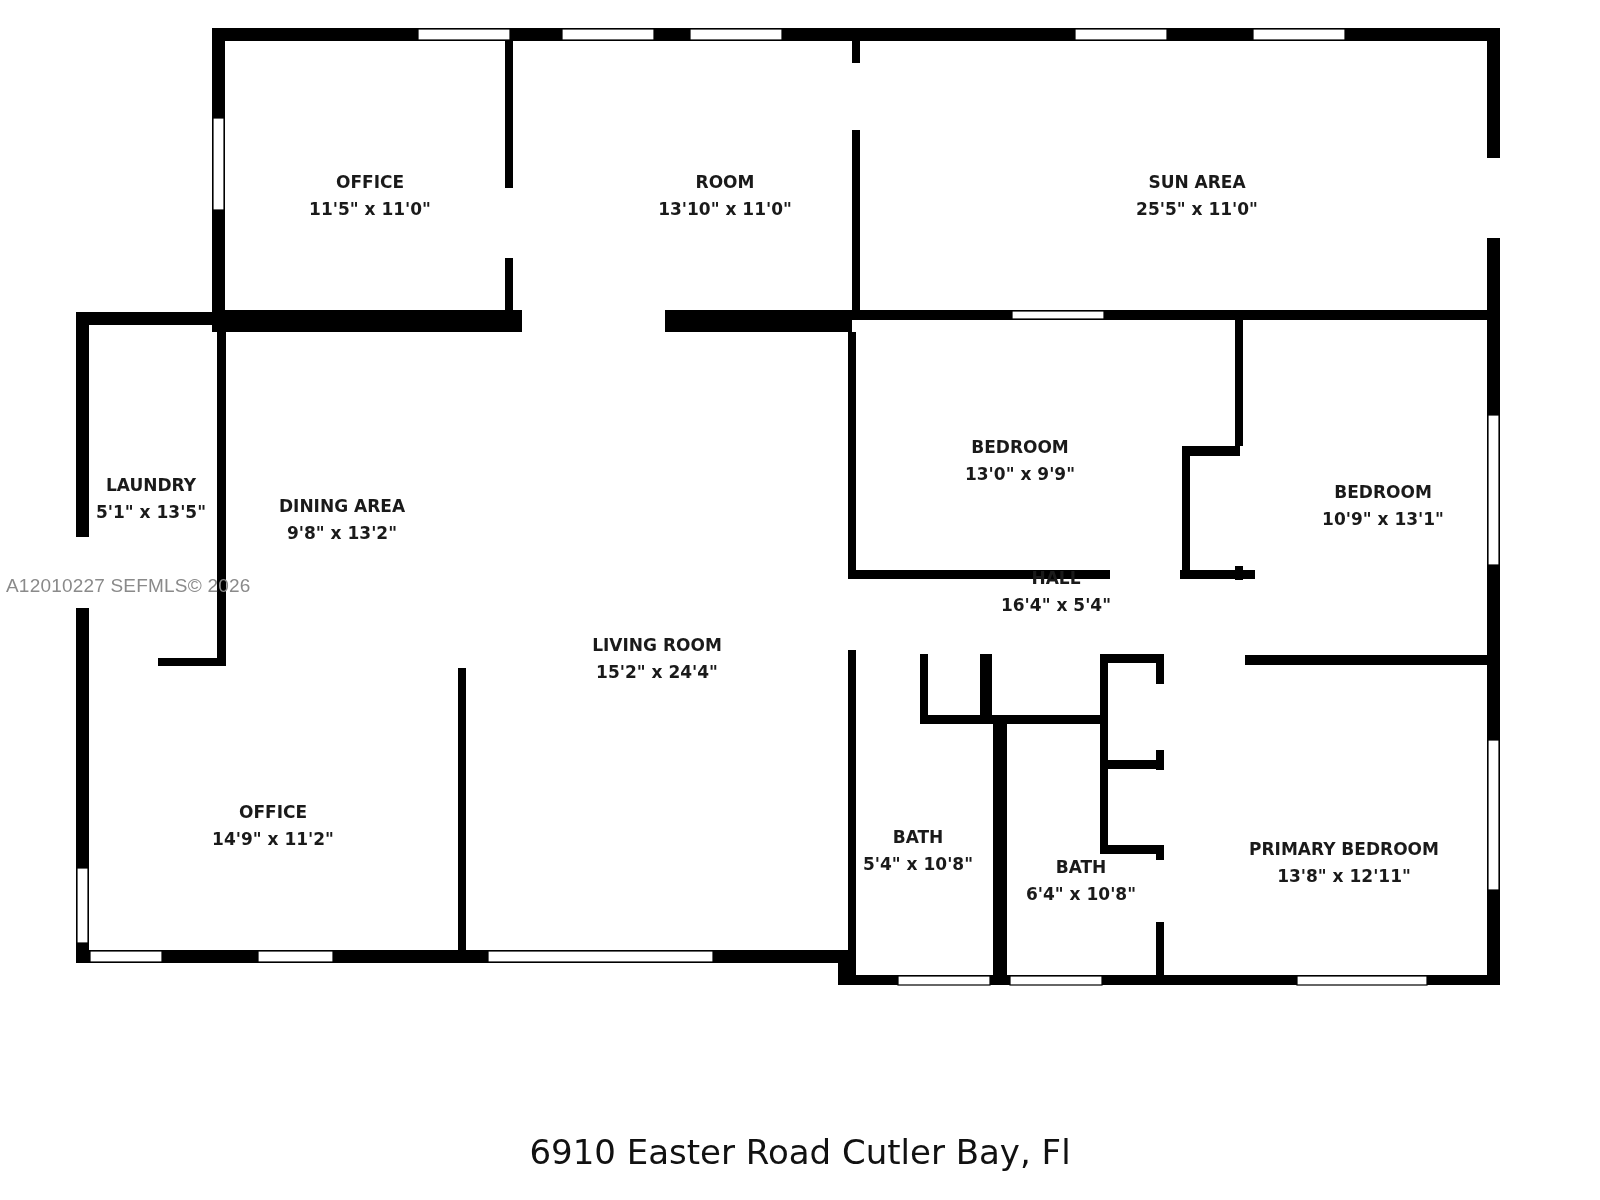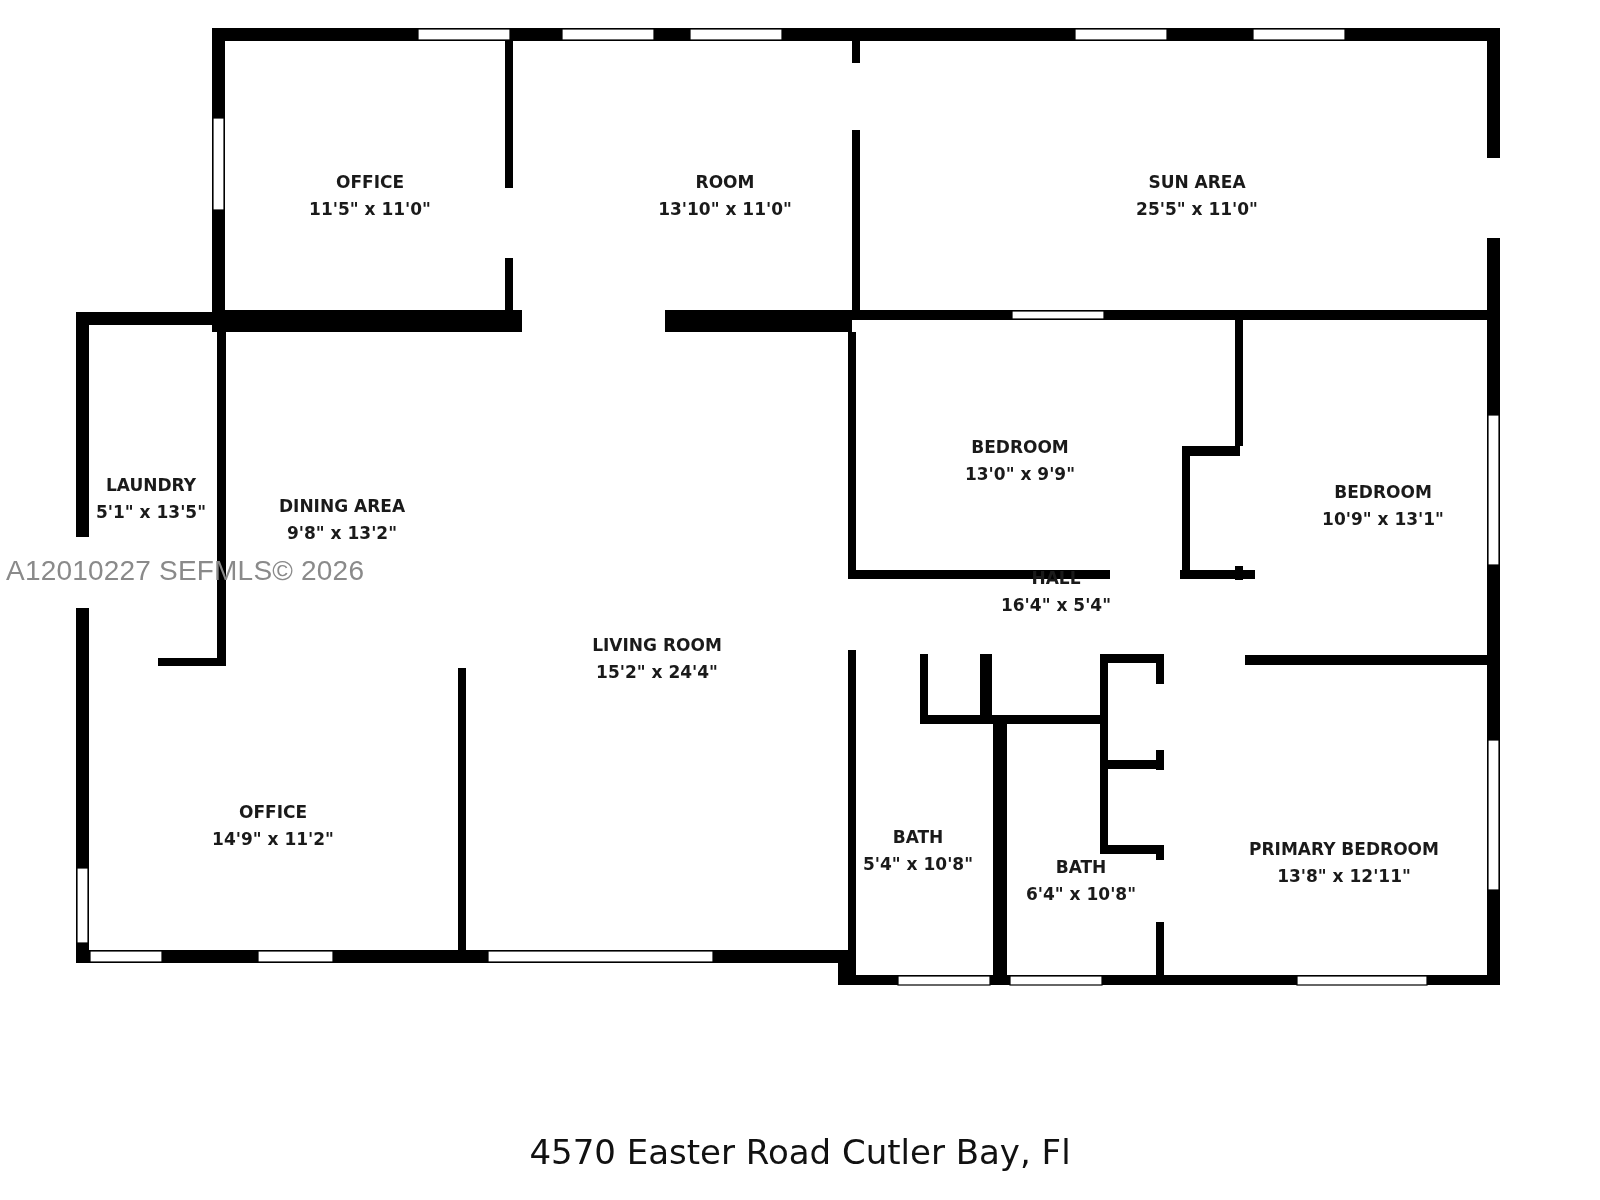--- a/index.html
+++ b/index.html
@@ -2,21 +2,21 @@
 <html><head>
 <meta charset="utf-8">
 <style>
   html, body { margin:0; padding:0; background:#ffffff; }
   body { width:1600px; height:1200px; position:relative; overflow:hidden; font-family:"DejaVu Sans", sans-serif; }
   #plan { position:absolute; left:0; top:0; width:1600px; height:1200px; }
   .wall { fill:#000000; }
   .win  { fill:#ffffff; stroke:#000000; stroke-width:1.2; }
   .room-label { position:absolute; transform:translate(-50%,-50%); text-align:center; color:#1a1a1a; font-size:17px; line-height:27px; white-space:nowrap;font-weight:bold; }
   .room-label .dim { display:block; }
-  .watermark { position:absolute; left:6px; top:555px; color:#8a8a8a; font-family:"Liberation Sans", sans-serif; font-size:28px; letter-spacing:0.2px; white-space:nowrap; }
+  .watermark { position:absolute; left:6px; top:575px; color:#8a8a8a; font-family:"Liberation Sans", sans-serif; font-size:19px; letter-spacing:0.2px; white-space:nowrap; }
   .address { position:absolute; left:0; width:1600px; top:1132px; text-align:center; color:#111; font-size:34px; font-family:"DejaVu Sans", sans-serif; }
 </style>
 </head>
 <body>
 
 <svg id="plan" viewBox="0 0 1600 1200" xmlns="http://www.w3.org/2000/svg">
   <g>
 
     <rect class="wall" x="212" y="28" width="1288" height="13"></rect>
 
@@ -141,13 +141,13 @@
 <div class="room-label" style="left:1081px; top:881px;">
   <span>BATH</span>
   <span class="dim">6'4" x 10'8"</span>
 </div>
 <div class="room-label" style="left:1344px; top:843px;margin-top:20px;">
   <span>PRIMARY BEDROOM</span>
   <span class="dim">13'8" x 12'11"</span>
 </div>
 
 <div class="watermark">A12010227  SEFMLS© 2026</div>
-<div class="address">4570 Easter Road Cutler Bay, Fl</div>
+<div class="address">6910 Easter Road Cutler Bay, Fl</div>
 
 </body></html>

